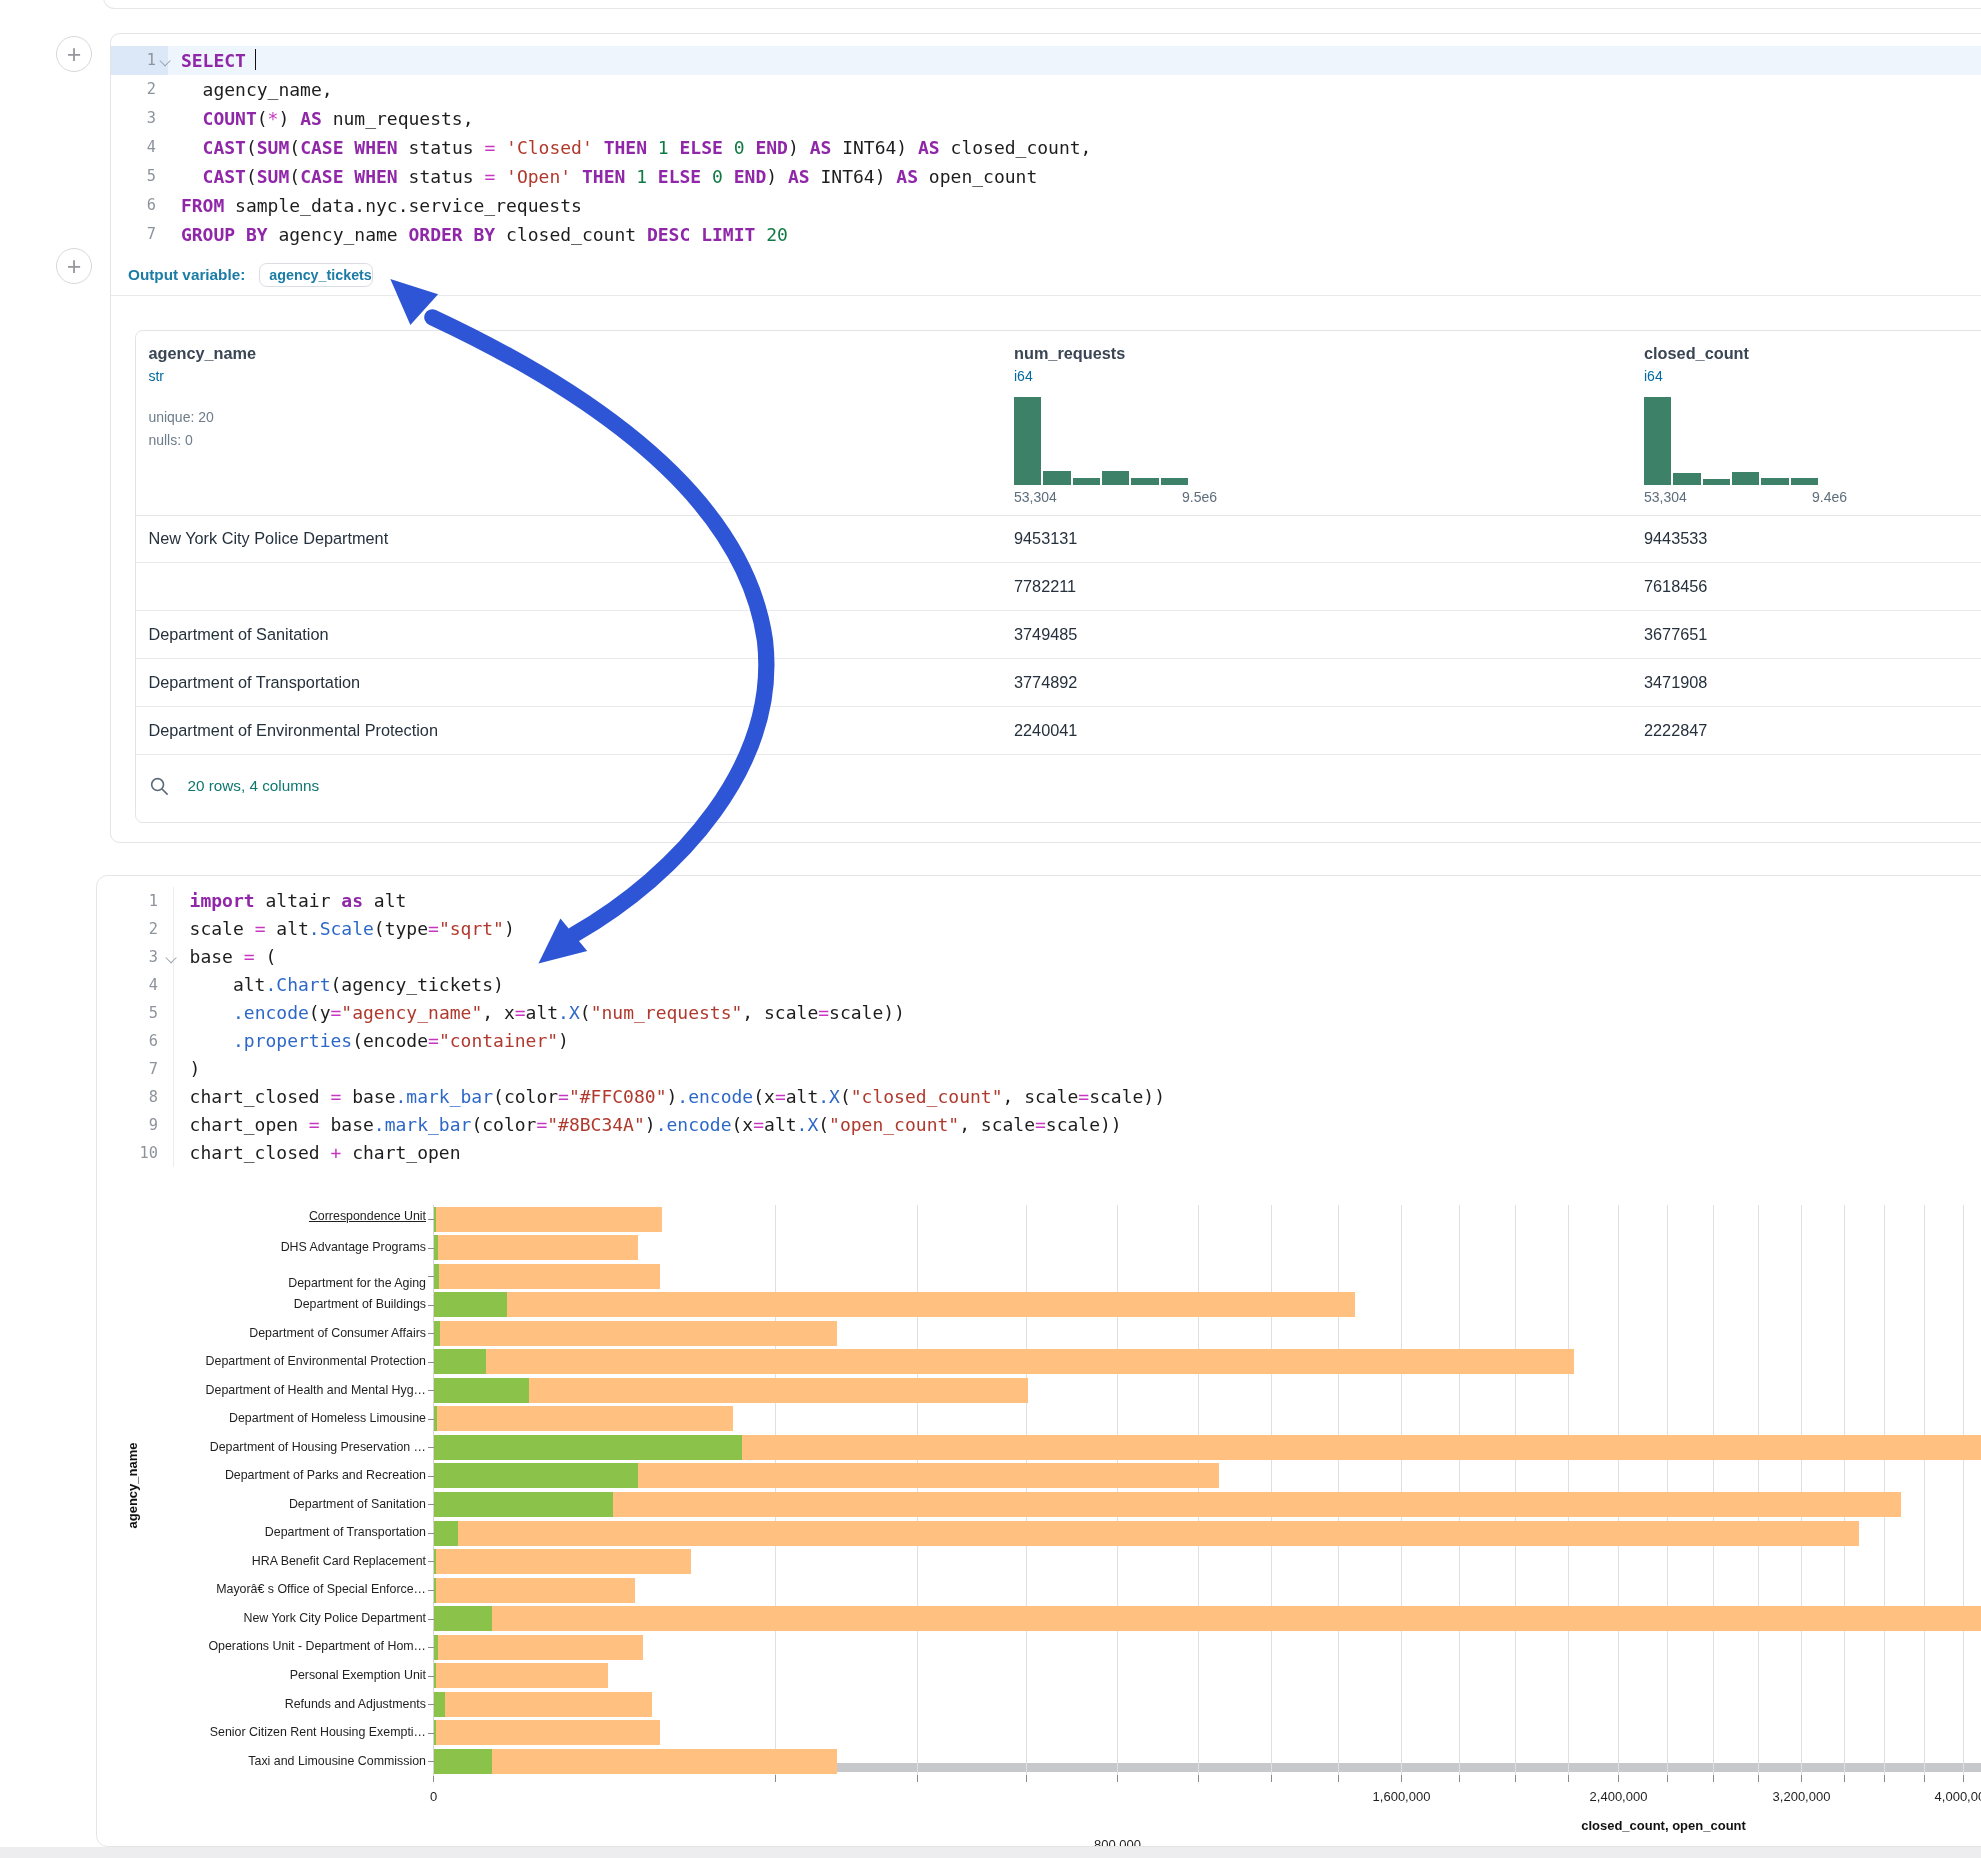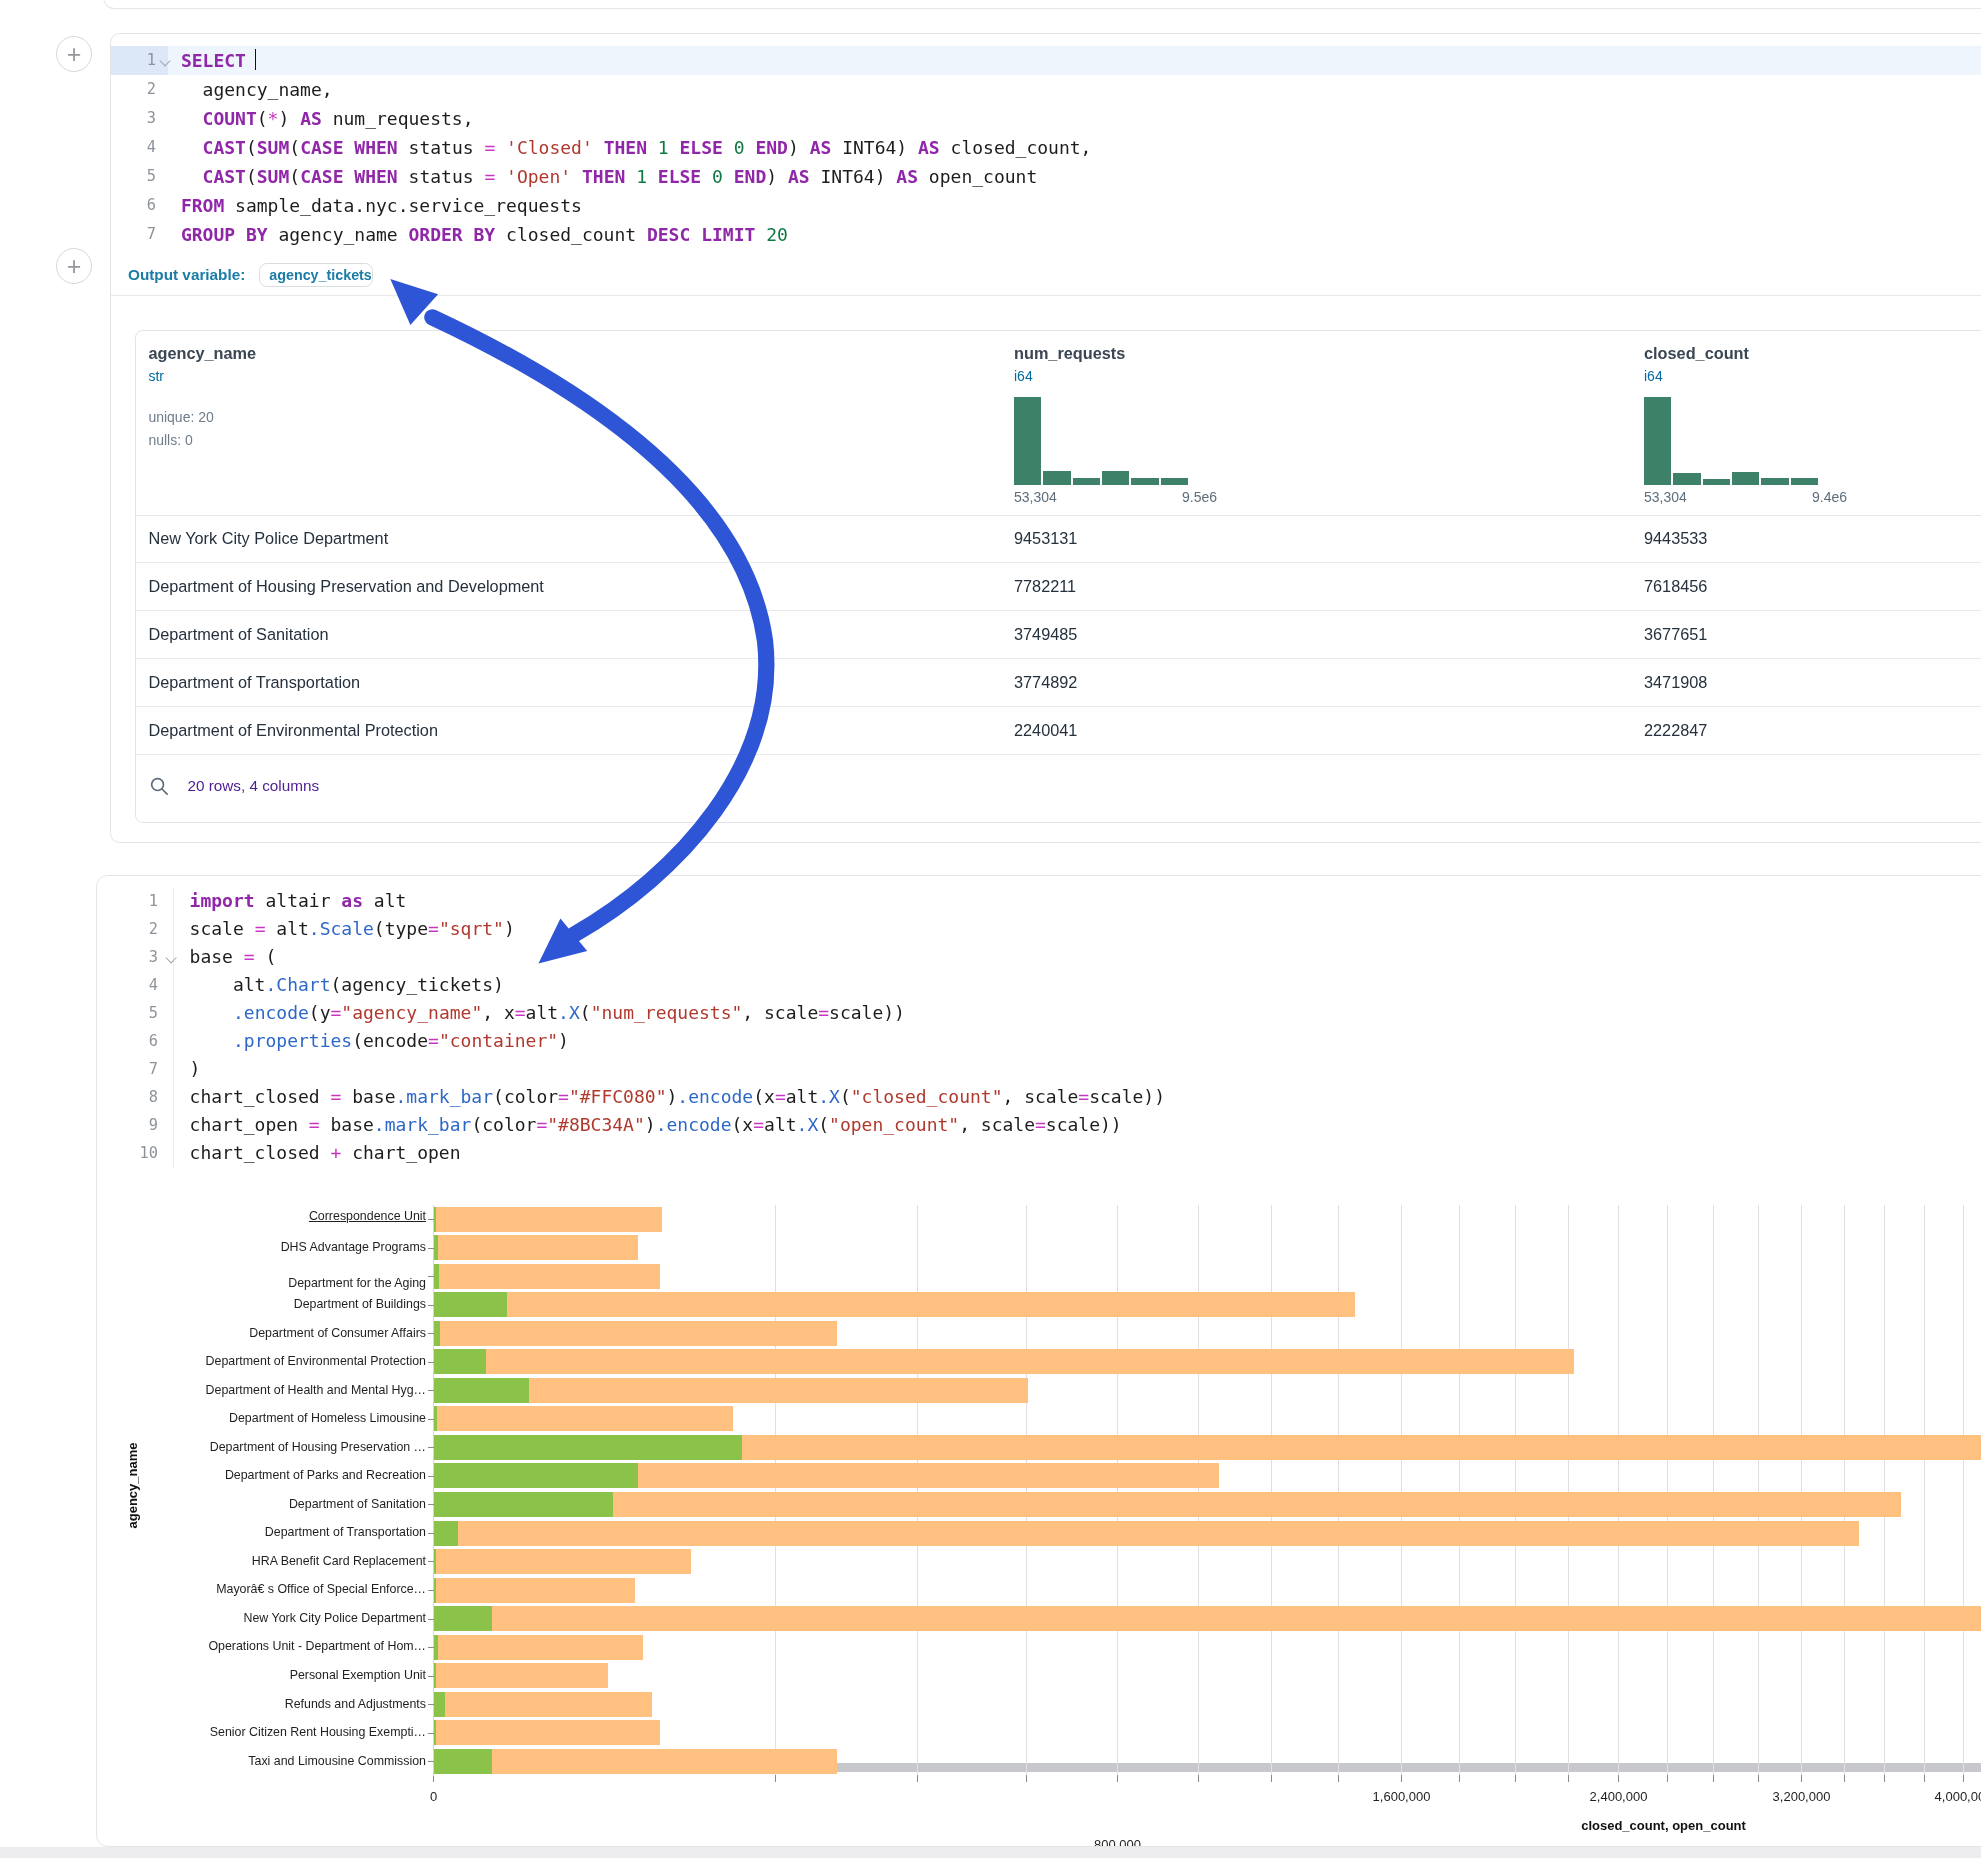--- a/index.html
+++ b/index.html
@@ -59,21 +59,21 @@
   .cname{font-size:16.3px;font-weight:bold;color:#3a4653;}
   .ctype{margin-top:4.8px;font-size:14px;color:#0369a1;}
   .cstats{margin-top:22px;font-size:14px;color:#6e7c8a;line-height:23px;}
   .hist{margin-top:12.4px;width:174px;height:88px;display:flex;align-items:flex-end;gap:1.9px;}
   .hbar{flex:1 1 auto;}
   .hist-labels{width:203px;display:flex;justify-content:space-between;font-size:14px;color:#5e6d7b;margin-top:4.8px;}
   .trow{position:relative;height:47px;border-bottom:1px solid #e9e9ec;}
   .trow span{position:absolute;top:0;line-height:47px;font-size:16.3px;color:#25313d;white-space:nowrap;}
   .c1{left:12.4px}.c2{left:878px}.c3{left:1508px}
   .tfoot{position:absolute;left:13.4px;top:430px;height:50px;display:flex;align-items:center;gap:17px;}
-  .tfoot .dim{font-size:15.3px;color:#4c1d95;}
+  .tfoot .dim{font-size:15.3px;color:#0f766e;}
 
   
   .chart{position:absolute;inset:0;pointer-events:none;}
   .gline{position:absolute;top:329px;height:571px;width:1px;background:#e0e0e3;}
   .ylab{position:absolute;left:0;width:329px;text-align:right;font-size:12.4px;color:#1f1f1f;
     height:15.3px;line-height:15.3px;white-space:nowrap;}
   .ydash{position:absolute;left:331px;width:5.7px;height:1px;background:#8a8a8a;}
   .cbar{position:absolute;height:25px;}
   .xtick{position:absolute;top:899px;width:1px;height:6.7px;background:#8a8a8a;}
   .xlab{position:absolute;top:913px;width:115px;margin-left:-57px;text-align:center;font-size:13px;color:#1f1f1f;}
@@ -160,21 +160,20 @@
           </div>
         </div>
       </div>
       <div id="tbody" style="position:absolute;left:0;right:0;top:184px;">
           <div class="trow">
             <span class="c1">New York City Police Department</span>
             <span class="c2">9453131</span>
             <span class="c3">9443533</span>
           </div>
           <div class="trow">
-            <span class="c1">Department of Housing Preservation and Development</span>
             <span class="c2">7782211</span>
             <span class="c3">7618456</span>
           </div>
           <div class="trow">
             <span class="c1">Department of Sanitation</span>
             <span class="c2">3749485</span>
             <span class="c3">3677651</span>
           </div>
           <div class="trow">
             <span class="c1">Department of Transportation</span>

